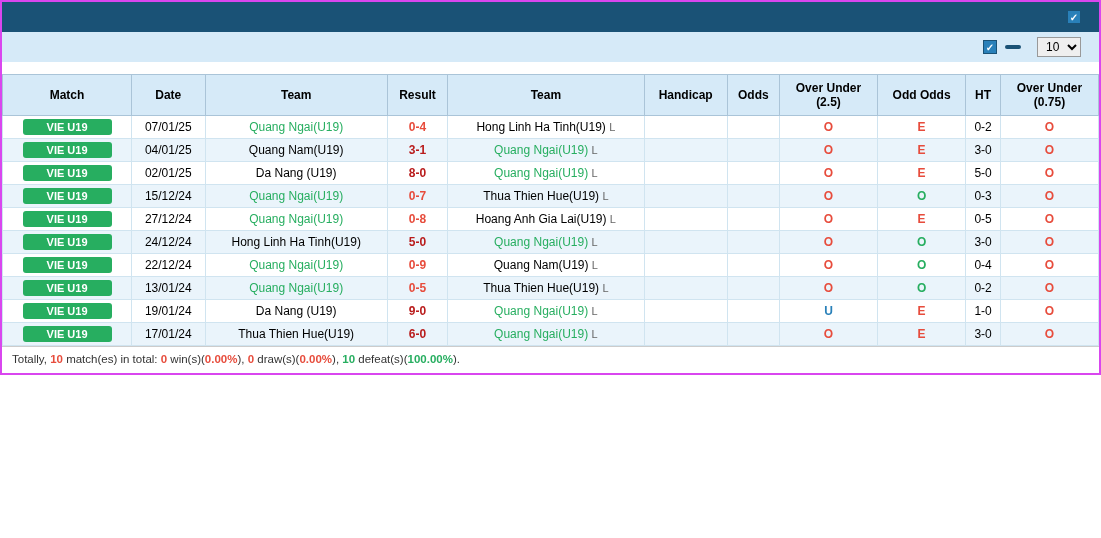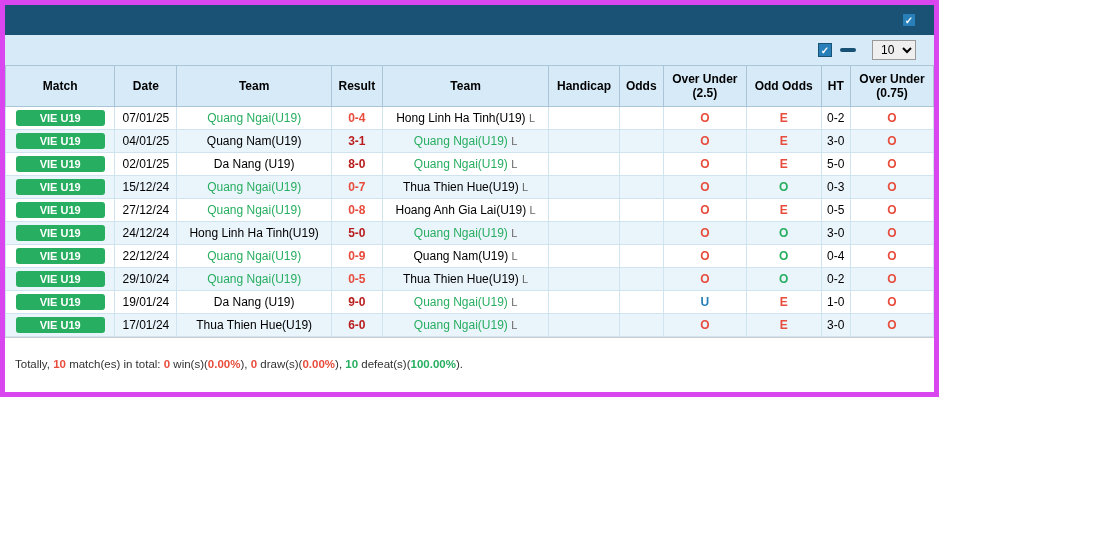--- a/index.html
+++ b/index.html
@@ -1,39 +1,39 @@
 <!DOCTYPE html>
 <html><head>
   <meta charset="utf-8">
   <style>
     * { box-sizing: border-box; margin: 0; padding: 0; }
     body { font-family: Arial, sans-serif; font-size: 12px; background: #fff; }
-    .container { width: 939px; border: 5px solid #d946ef; }
+    .container { width: 1101px; border: 2px solid #d946ef; }
     .header { background: #1a5276; color: #fff; padding: 8px 12px; font-size: 14px; font-weight: bold; display: flex; align-items: center; justify-content: space-between; }
     .header-left { display: flex; align-items: center; gap: 6px; }
     .header-right { display: flex; align-items: center; gap: 6px; font-size: 13px; }
     .subheader { background: #d6eaf8; padding: 5px 10px; display: flex; align-items: center; justify-content: flex-end; gap: 8px; }
     .subheader .badge { background: #1a5276; color: #fff; padding: 2px 8px; border-radius: 3px; font-weight: bold; font-size: 12px; }
     .subheader select { font-size: 12px; padding: 1px 4px; border: 1px solid #999; }
-    table { width: 100%; border-collapse: collapse; }
+    table { width: 100%; border-collapse: collapse; margin-top: 12px; }
     thead tr { background: #d6eaf8; }
     thead th { padding: 6px 4px; text-align: center; font-size: 12px; font-weight: bold; color: #000; border: 1px solid #aac4d8; vertical-align: middle; }
     tbody tr:nth-child(even) { background: #eaf4fb; }
     tbody tr:nth-child(odd) { background: #fff; }
     tbody td { padding: 4px 4px; text-align: center; border: 1px solid #d0e4f0; font-size: 12px; vertical-align: middle; }
     .match-badge { background: #27ae60; color: #fff; padding: 2px 24px; border-radius: 3px; font-size: 11px; font-weight: bold; }
     .team-green { color: #27ae60; font-weight: normal; }
     .result-red { color: #e74c3c; font-weight: bold; }
     .result-green { color: #b91c1c; font-weight: bold; }
     .l-badge { color: #666; font-size: 11px; }
     .o-text { color: #e74c3c; font-weight: bold; }
     .u-text { color: #2980b9; font-weight: bold; }
     .e-text { color: #e74c3c; font-weight: bold; }
     .odd-text { color: #27ae60; font-weight: bold; }
-    .footer { background: #fff; padding: 20px 10px; font-size: 11.5px; color: #333; border-top: 1px solid #ccc; }
+    .footer { background: #fff; padding: 6px 10px; font-size: 11.5px; color: #333; border-top: 1px solid #ccc; }
     .footer p { margin-bottom: 2px; }
     .num-red { color: #e74c3c; font-weight: bold; }
     .num-green { color: #27ae60; font-weight: bold; }
     .checkbox-display { width: 14px; height: 14px; background: #2980b9; display: inline-flex; align-items: center; justify-content: center; border: 1px solid #1a5276; }
     .checkbox-display::after { content: '✓'; color: #fff; font-size: 10px; font-weight: bold; }
   </style>
 </head>
 <body>
 
 <div class="container">
@@ -164,21 +164,21 @@
       <td><span class="">Quang Nam(U19)</span> <span class="l-badge">L</span></td>
       <td></td>
       <td></td>
       <td><span class="o-text">O</span></td>
       <td><span class="odd-text">O</span></td>
       <td>0-4</td>
       <td><span class="o-text">O</span></td>
     </tr>
         <tr>
       <td><span class="match-badge">VIE U19</span></td>
-      <td>29/10/24</td>
+      <td>13/01/24</td>
       <td><span class="team-green">Quang Ngai(U19)</span></td>
       <td><span class="result-red">0-5</span></td>
       <td><span class="">Thua Thien Hue(U19)</span> <span class="l-badge">L</span></td>
       <td></td>
       <td></td>
       <td><span class="o-text">O</span></td>
       <td><span class="odd-text">O</span></td>
       <td>0-2</td>
       <td><span class="o-text">O</span></td>
     </tr>

